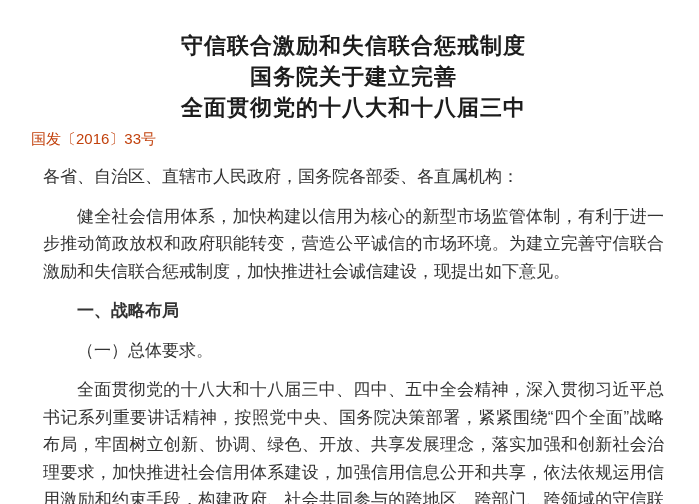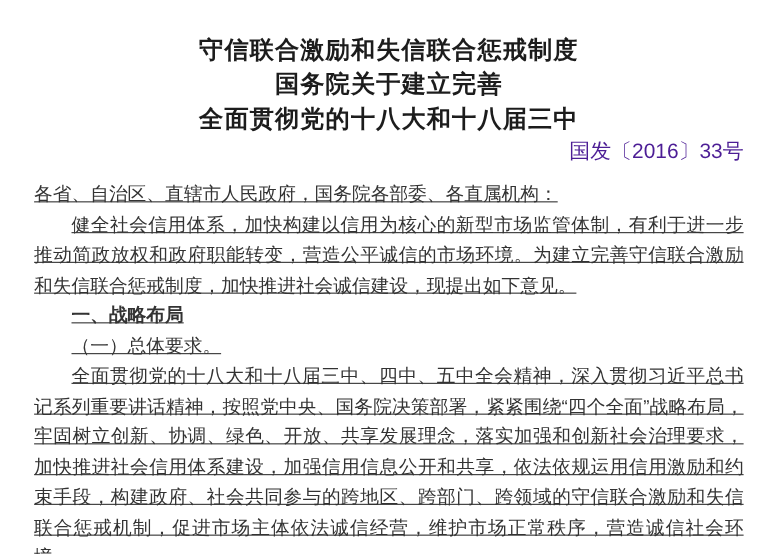--- a/index.html
+++ b/index.html
@@ -19,39 +19,38 @@
   .doc-title {
     text-align: center;
     font-family: "Liberation Serif", "DejaVu Serif", serif;
     font-weight: bold;
     font-size: 22px;
     line-height: 31px;
     letter-spacing: 1px;
     color: #1c1c1c;
   }
   .doc-number {
-    text-align: right;
+    text-align: left;
     font-family: "Liberation Sans", "DejaVu Sans", sans-serif;
-    font-size: 19px;
+    font-size: 15px;
     line-height: 22px;
     margin-top: 5px;
-    color: #4c1d95;
+    color: #c2410c;
   }
   .doc-body {
     margin-top: 13px;
     font-family: "Liberation Sans", "DejaVu Sans", sans-serif;
     font-size: 17px;
     line-height: 27.5px;
     text-align: justify;
     color: #333333;
   }
   .doc-body p {
-    margin: 0;
+    margin: 12px;
     text-indent: 2em;
-    text-decoration: underline;
   }
   .doc-body p.no-indent {
     text-indent: 0;
   }
   .doc-body p.heading {
     font-weight: bold;
   }
 </style>
 </head>
 <body>

